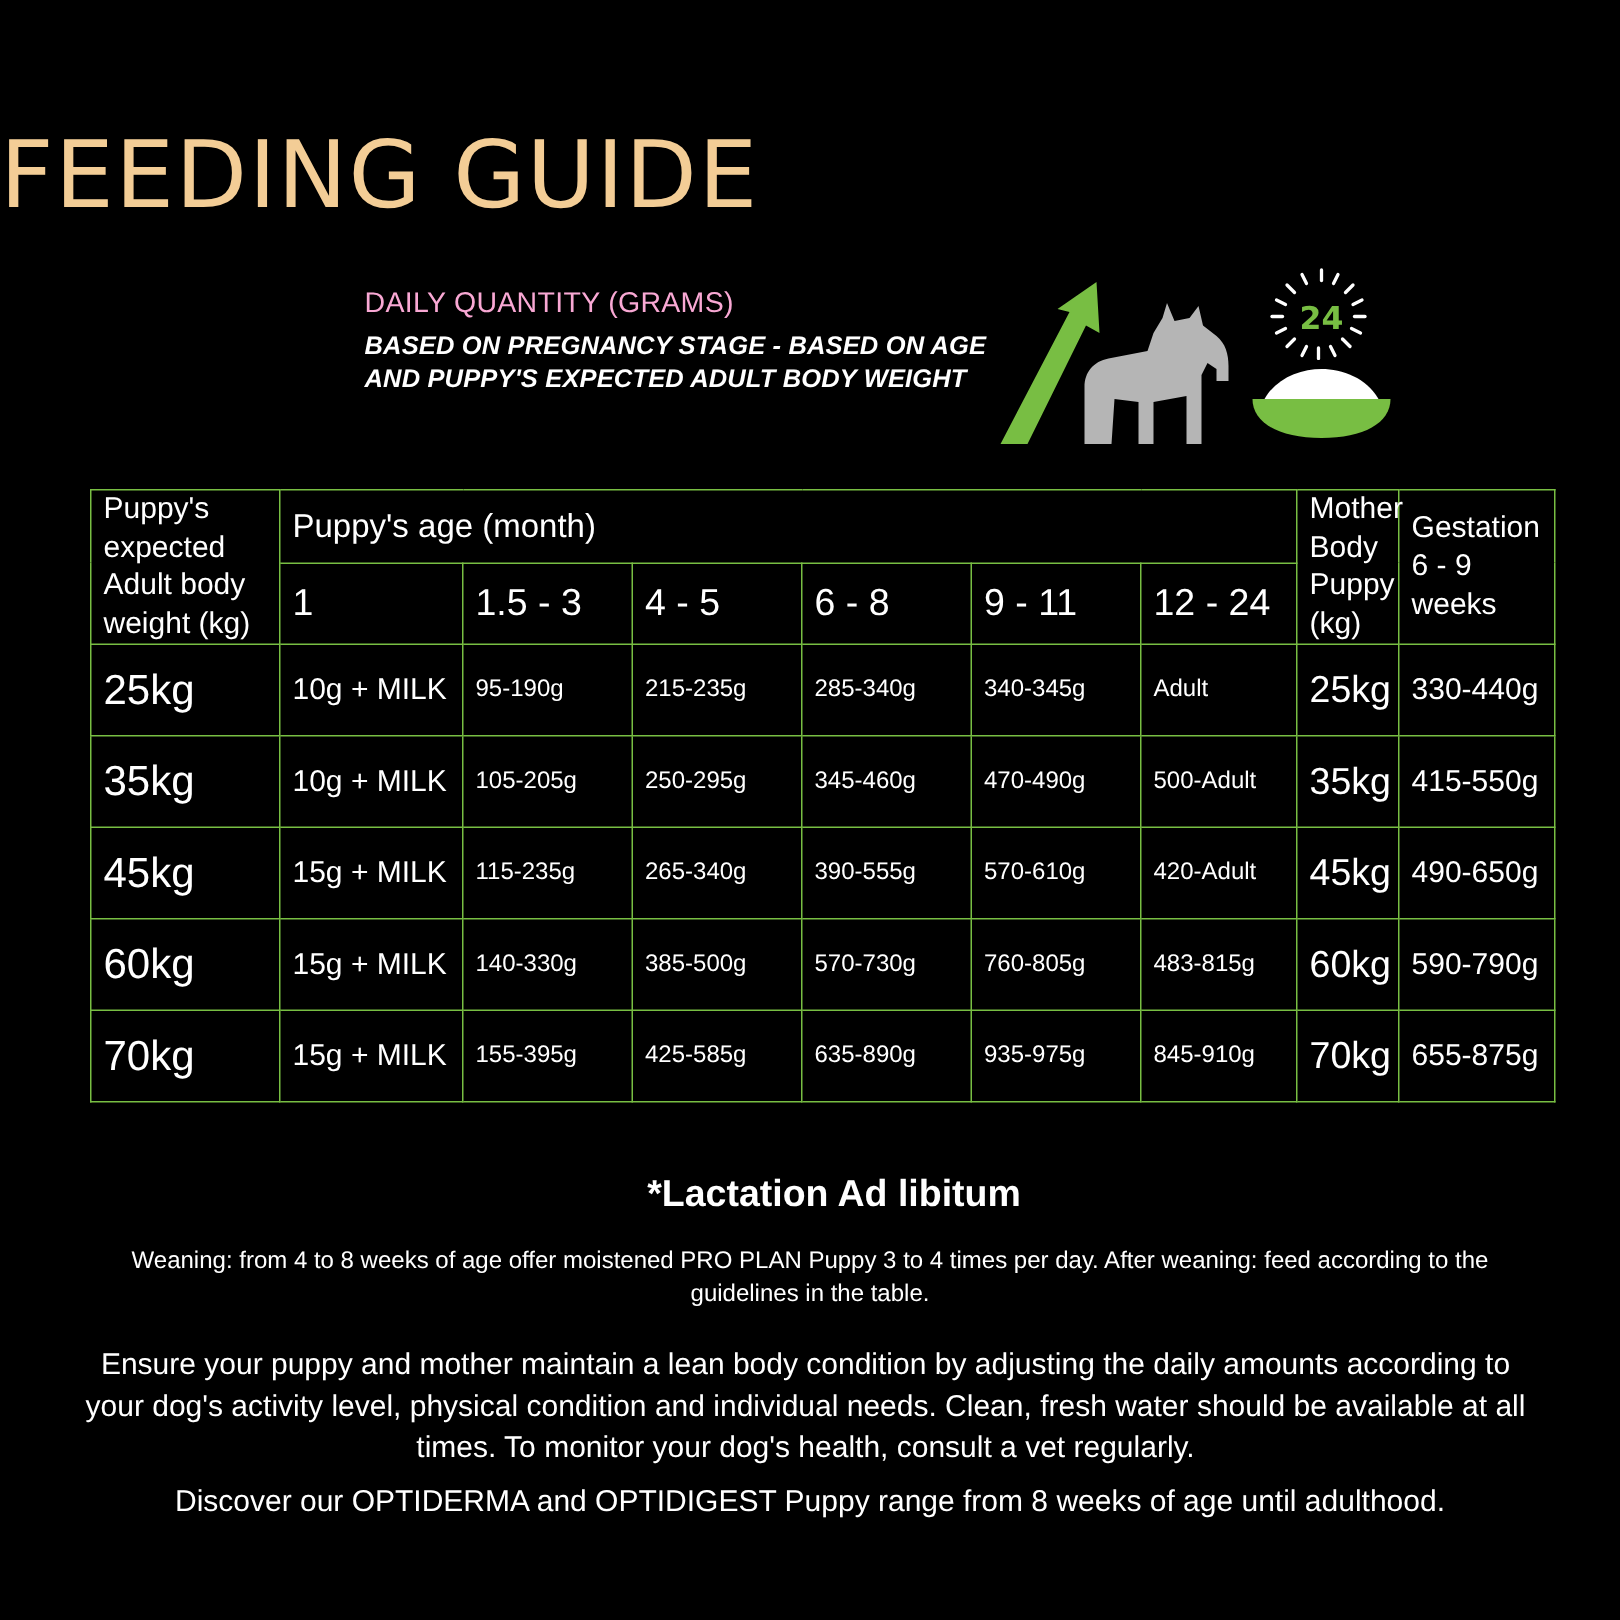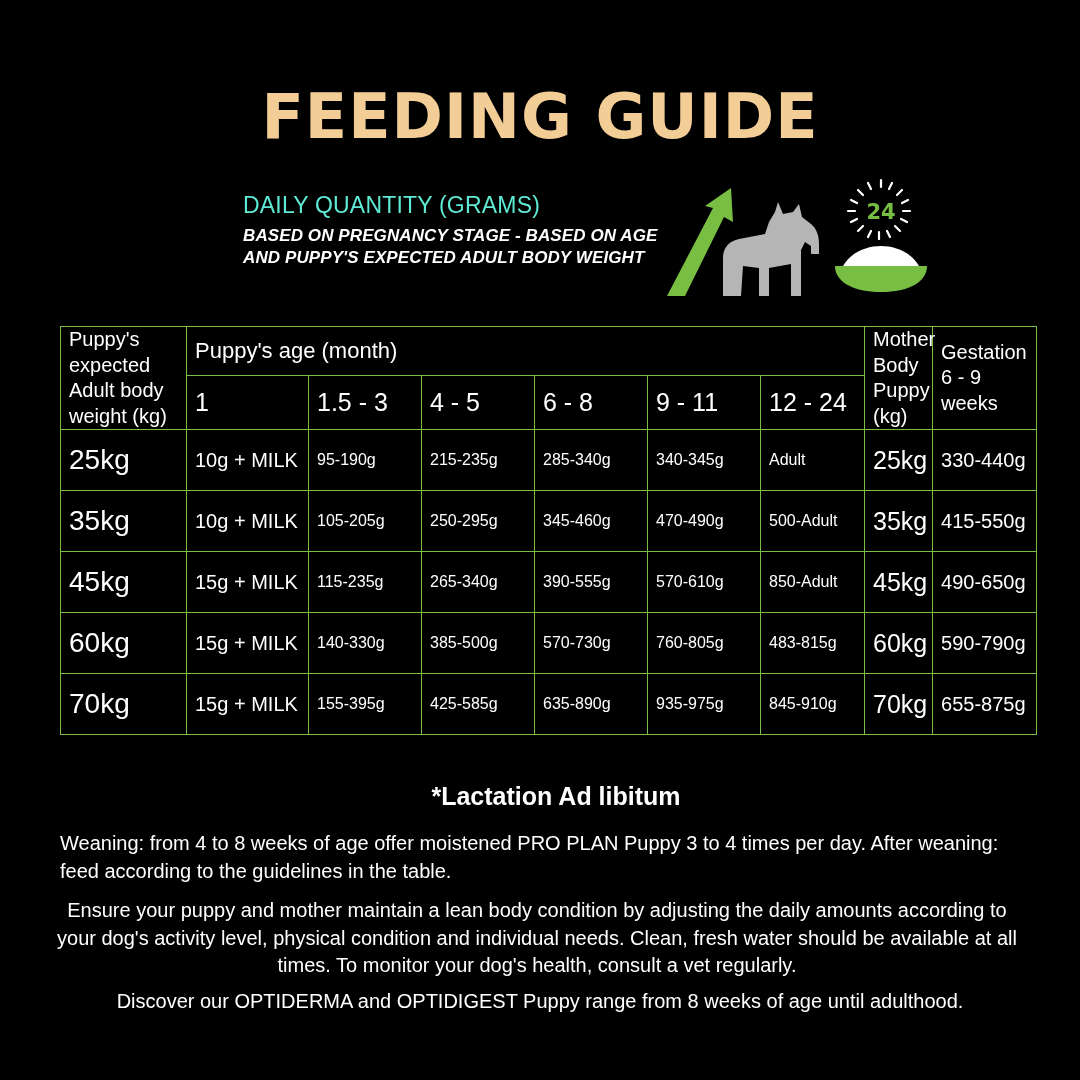--- a/index.html
+++ b/index.html
@@ -14,39 +14,39 @@
   .page {
     position: relative;
     width: 1080px; height: 1080px;
     background: #000000;
   }
 
   
   .title {
     position: absolute;
     top: 80px; left: 0; right: 0;
-    text-align: center;
+    text-align: left;
     font-size: 62px;
-    font-weight: bold;
+    font-weight: normal;
     letter-spacing: 1px;
     color: #f3cd96;
     font-family: "DejaVu Sans", sans-serif;
   }
 
   
   .subhead {
     position: absolute;
     top: 192px;
     left: 243px;
     width: 420px;
   }
   .subhead .line1 {
-    font-size: 23px;
+    font-size: 19px;
     letter-spacing: .2px;
-    color: #5eead4;
+    color: #f9a8d4;
     margin-bottom: 6px;
   }
   .subhead .line2 {
     font-size: 17px;
     font-style: italic;
     font-weight: bold;
     line-height: 1.32;
     color: #ffffff;
     letter-spacing: .1px;
   }
@@ -144,21 +144,22 @@
     top: 782px; left: 0; right: 0;
     text-align: center;
     font-size: 25px;
     font-weight: bold;
     color: #ffffff;
     padding-left: 32px;
   }
   .weaning {
     position: absolute;
     top: 830px; left: 60px; right: 60px;
-    font-size: 20px;
+    text-align: center;
+    font-size: 16px;
     line-height: 1.38;
     color: #ffffff;
   }
   .ensure {
     position: absolute;
     top: 897px; left: 52px; right: 58px;
     text-align: center;
     font-size: 20px;
     line-height: 1.38;
     color: #ffffff;
@@ -281,21 +282,21 @@
           <td class="mbw">35kg</td>
           <td class="gest">415-550g</td>
         </tr>
         <tr>
           <td class="rowlabel">45kg</td>
           <td class="cell-left">15g + MILK</td>
           <td class="cell">115-235g</td>
           <td class="cell">265-340g</td>
           <td class="cell">390-555g</td>
           <td class="cell">570-610g</td>
-          <td class="cell">850-Adult</td>
+          <td class="cell">420-Adult</td>
           <td class="mbw">45kg</td>
           <td class="gest">490-650g</td>
         </tr>
         <tr>
           <td class="rowlabel">60kg</td>
           <td class="cell-left">15g + MILK</td>
           <td class="cell">140-330g</td>
           <td class="cell">385-500g</td>
           <td class="cell">570-730g</td>
           <td class="cell">760-805g</td>

